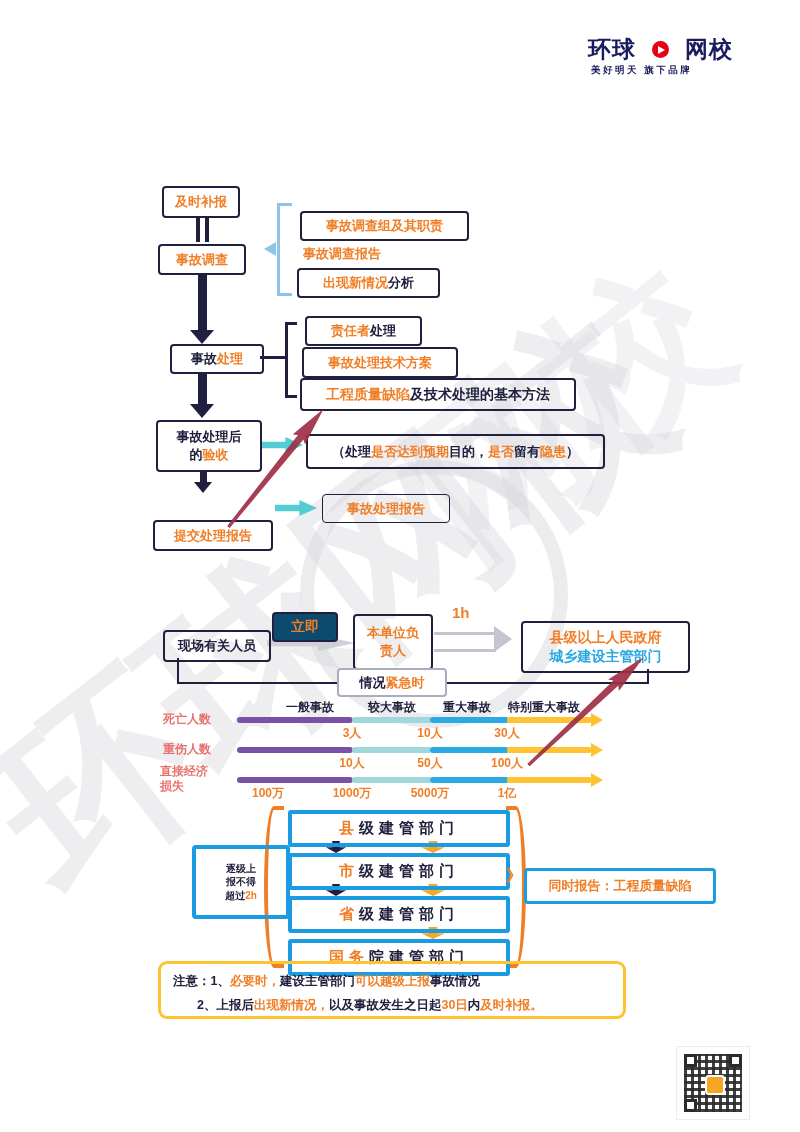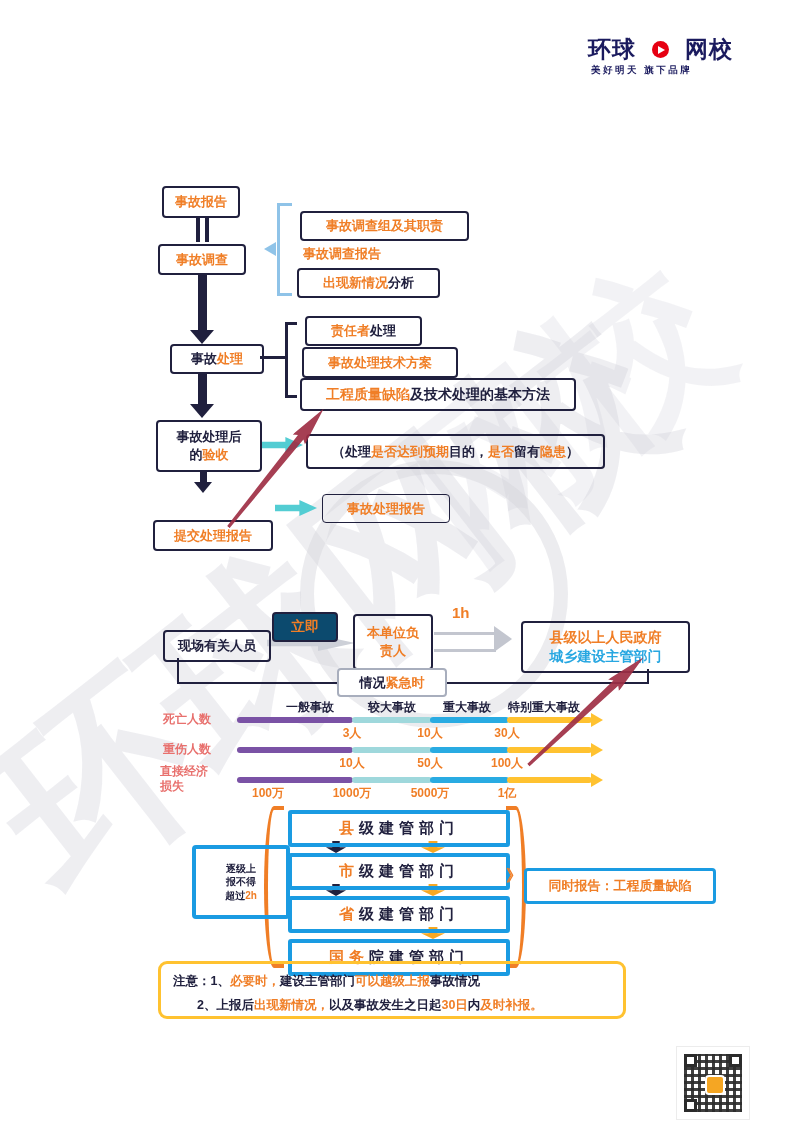--- a/index.html
+++ b/index.html
@@ -47,21 +47,21 @@
   <div class="abs" style="left:588px;top:34px;z-index:5;display:flex;align-items:center;gap:16px;">
     <span class="txt" style="position:static;font-size:23px;font-weight:900;color:#1a1a5e;letter-spacing:1px;">环球</span>
     <span style="display:inline-flex;width:17px;height:17px;border-radius:50%;background:#e60012;align-items:center;justify-content:center;">
       <span style="display:block;width:0;height:0;border-left:7px solid #fff;border-top:4.5px solid transparent;border-bottom:4.5px solid transparent;margin-left:2px;"></span>
     </span>
     <span class="txt" style="position:static;font-size:23px;font-weight:900;color:#1a1a5e;letter-spacing:1px;">网校</span>
   </div>
   <div class="txt" style="left:591px;top:64px;font-size:9.5px;color:#1a1a5e;letter-spacing:2.5px;z-index:5;">美好明天 旗下品牌</div>
 
   <div class="box" style="left:162px;top:186px;width:74px;height:28px;">
-    <span><span class="c-orange">事故报告</span></span>
+    <span><span class="c-orange">及时补报</span></span>
   </div>
   <div class="line" style="left:196px;top:218px;width:4px;height:24px;"></div>
   <div class="line" style="left:205px;top:218px;width:4px;height:24px;"></div>
   <div class="box" style="left:158px;top:244px;width:84px;height:27px;">
     <span><span class="c-orange">事故调查</span></span>
   </div>
 
   <div class="abs" style="left:277px;top:203px;width:3px;height:93px;background:var(--brk);z-index:2;"></div>
   <div class="abs" style="left:277px;top:203px;width:15px;height:3px;background:var(--brk);z-index:2;"></div>
   <div class="abs" style="left:277px;top:293px;width:15px;height:3px;background:var(--brk);z-index:2;"></div>

